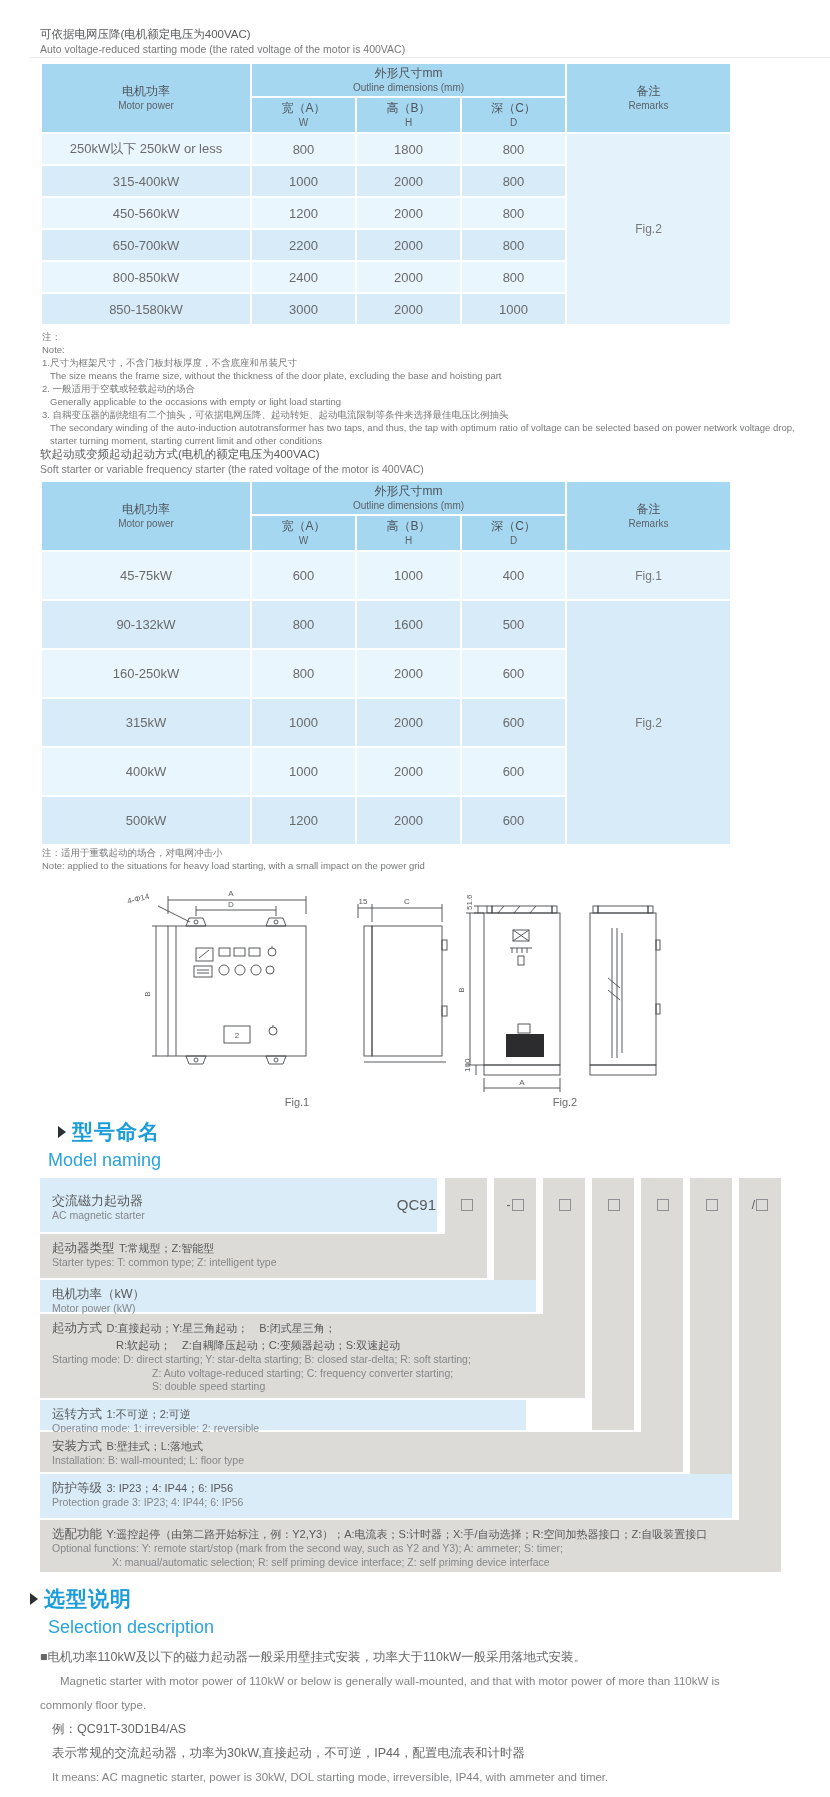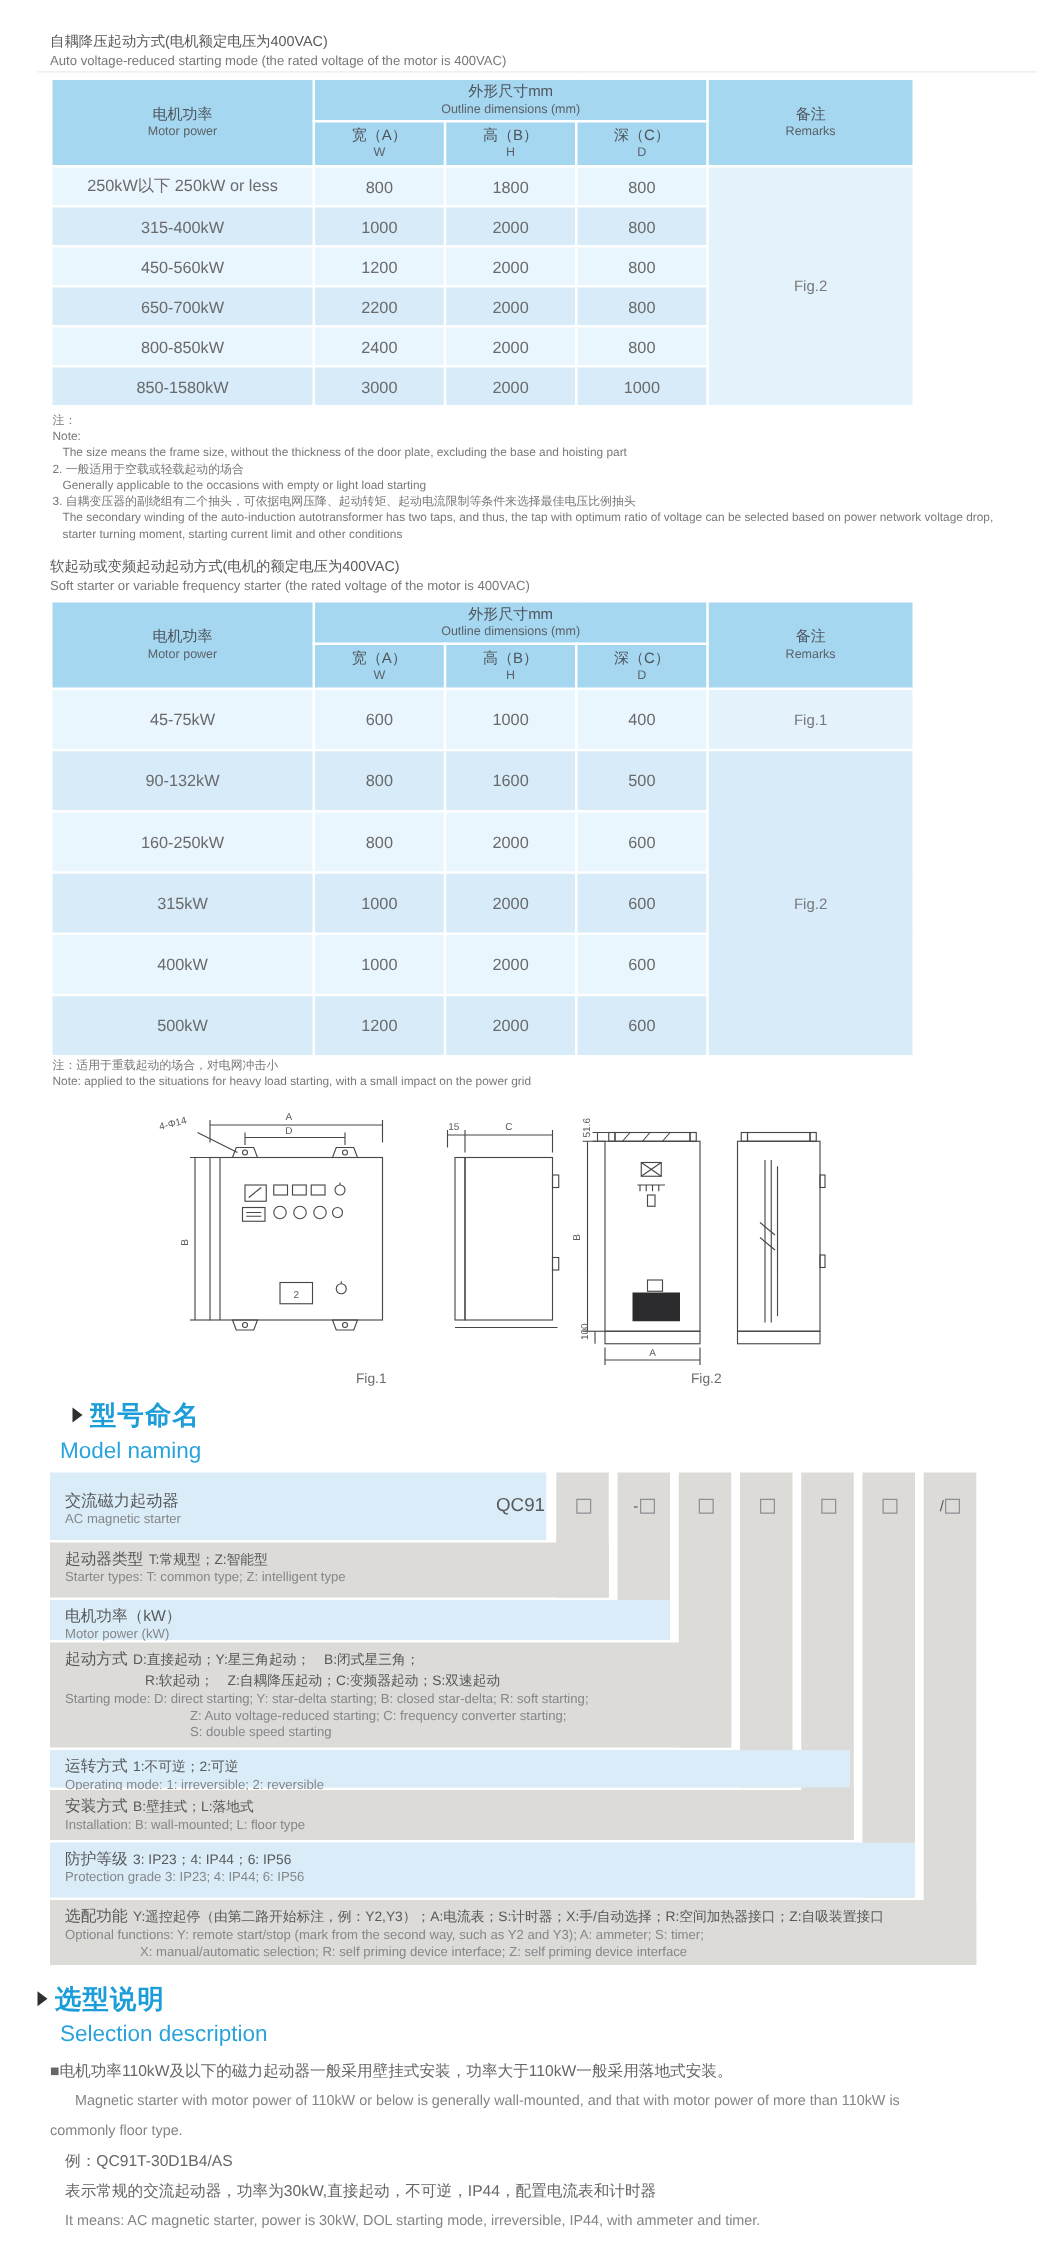--- a/index.html
+++ b/index.html
@@ -54,21 +54,21 @@
   .strip:nth-of-type(5){ left:601px; height:294px; }
   .strip:nth-of-type(6){ left:650px; height:340px; }
   .strip:nth-of-type(7){ left:699px; height:394px; }
   .mn-row { position:absolute; left:0; padding:5px 0 0 12px; }
   .mn-blue { background:#d9ecf8; }
   .mn-gray { background:#dcdbd8; }
   .mn-r1 { top:0;   height:54px; width:397px; display:flex; flex-direction:column; justify-content:center; }
   .mn-r2 { top:56px;  height:44px; width:447px; }
   .mn-r3 { top:102px; height:32px; width:496px; }
   .mn-r4 { top:136px; height:84px; width:545px; }
-  .mn-r5 { top:222px; height:30px; width:640px; }
+  .mn-r5 { top:222px; height:30px; width:486px; }
   .mn-r6 { top:254px; height:40px; width:643px; }
   .mn-r7 { top:296px; height:44px; width:692px; }
   .mn-r8 { top:342px; height:52px; width:741px; }
   .mn-row .zh1 { font-size:13px; color:#58595b; line-height:17px; }
   .mn-row .term { font-size:12.5px; color:#58595b; }
   .mn-row .desc { font-size:11px; color:#58595b; }
   .mn-row .en { font-size:10.5px; color:#85878a; line-height:13.5px; }
   .mn-row .line { line-height:15px; }
   .mn-r4 .ind2 { padding-left:64px; }
   .mn-r4 .ind-en { padding-left:100px; }
@@ -87,21 +87,21 @@
   .sel-en { font-size:11.5px; color:#838486; }
   .ind-20 { padding-left:20px; }
   .ind-12 { padding-left:12px; }
 </style>
 </head>
 <body>
 
 <div id="page">
 
   <div class="abs tbl-title" style="left:40px; top:27px;">
-    <div class="zh">自耦降压起动方式(电机额定电压为400VAC)</div>
+    <div class="zh">可依据电网压降(电机额定电压为400VAC)</div>
     <div class="en">Auto voltage-reduced starting mode (the rated voltage of the motor is 400VAC)</div>
   </div>
   <div class="divider" style="top:57px;"></div>
 
   <table class="dim abs" id="table1" style="left:40px; top:62px;">
     <colgroup>
         <col style="width:210px">
         <col style="width:105px">
         <col style="width:105px">
         <col style="width:105px">
@@ -174,20 +174,21 @@
           <td>3000</td>
           <td>2000</td>
           <td>1000</td>
         </tr>
       </tbody>
   </table>
 
   <div class="abs note" style="left:42px; top:330px;">
     <div>注：</div>
     <div>Note:</div>
+    <div>1.尺寸为框架尺寸，不含门板封板厚度，不含底座和吊装尺寸</div>
     <div class="ind">The size means the frame size, without the thickness of the door plate, excluding the base and hoisting part</div>
     <div>2. 一般适用于空载或轻载起动的场合</div>
     <div class="ind">Generally applicable to the occasions with empty or light load starting</div>
     <div>3. 自耦变压器的副绕组有二个抽头，可依据电网压降、起动转矩、起动电流限制等条件来选择最佳电压比例抽头</div>
     <div class="ind">The secondary winding of the auto-induction autotransformer has two taps, and thus, the tap with optimum ratio of voltage can be selected based on power network voltage drop,</div>
     <div class="ind">starter turning moment, starting current limit and other conditions</div>
   </div>
 
   <div class="abs tbl-title" style="left:40px; top:447px;">
     <div class="zh">软起动或变频起动起动方式(电机的额定电压为400VAC)</div>

